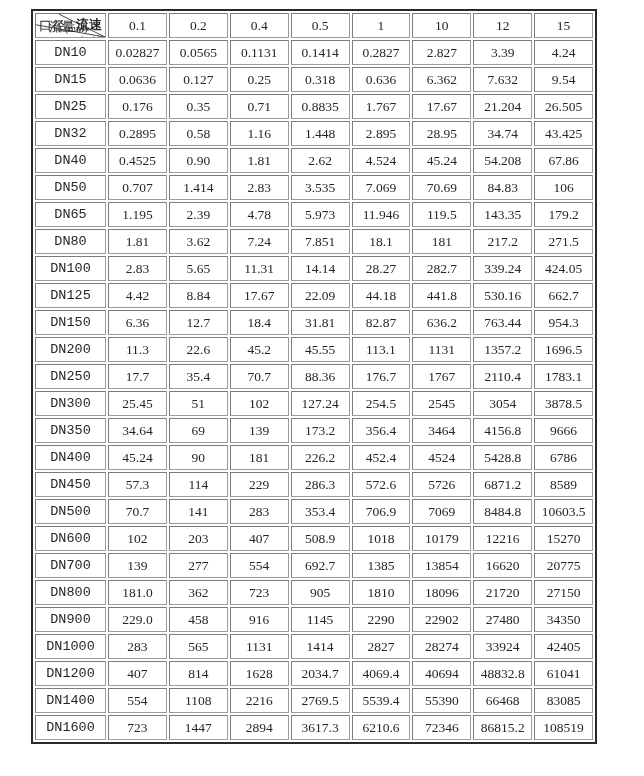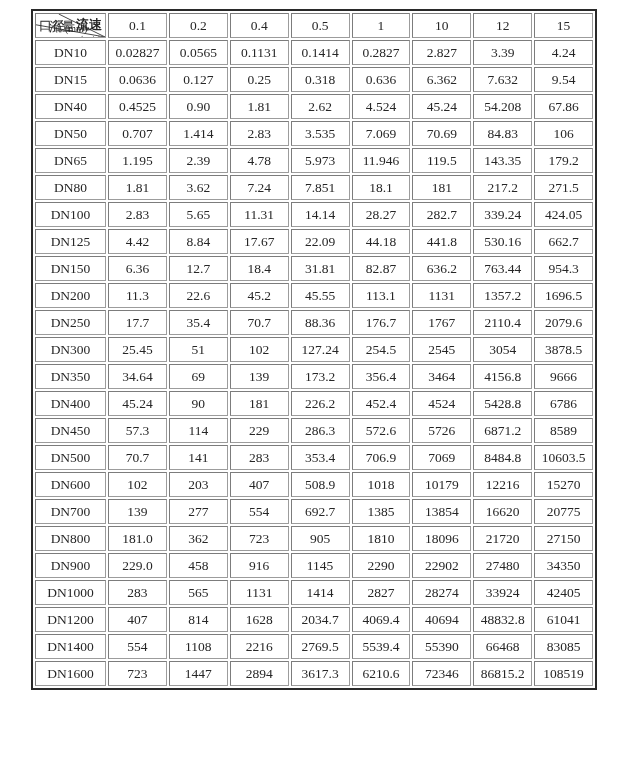--- a/index.html
+++ b/index.html
@@ -61,21 +61,21 @@
   .lbl-flow   { left: 13px; top: 6px; }
   .lbl-flowu  { left: 4px;  top: 23px; }
   .lbl-vel    { right: 3px; top: 4px; font-weight: bold; }
   .lbl-velu   { right: 4px; top: 21px; }
   .lbl-dia    { left: 3px;  bottom: 5px; }
   .lbl-dia .unit { position: relative; top: 2px; }
   td.vel-cell {
     height: 69px;
     font-size: 14px;
   }
-  td.row-label { font-size: 13.5px; }
+  td.row-label { font-size: 13.5px; font-family: Liberation Mono, monospace; }
 </style>
 </head>
 <body>
 
 <div class="table-wrap">
   <table class="flow-table">
     <colgroup>
       <col style="width:71px">
       <col>
         <col>
@@ -126,20 +126,42 @@
           <td>0.0636</td>
           <td>0.127</td>
           <td>0.25</td>
           <td>0.318</td>
           <td>0.636</td>
           <td>6.362</td>
           <td>7.632</td>
           <td>9.54</td>
         </tr>
         <tr>
+          <td class="row-label">DN25</td>
+          <td>0.176</td>
+          <td>0.35</td>
+          <td>0.71</td>
+          <td>0.8835</td>
+          <td>1.767</td>
+          <td>17.67</td>
+          <td>21.204</td>
+          <td>26.505</td>
+        </tr>
+        <tr>
+          <td class="row-label">DN32</td>
+          <td>0.2895</td>
+          <td>0.58</td>
+          <td>1.16</td>
+          <td>1.448</td>
+          <td>2.895</td>
+          <td>28.95</td>
+          <td>34.74</td>
+          <td>43.425</td>
+        </tr>
+        <tr>
           <td class="row-label">DN40</td>
           <td>0.4525</td>
           <td>0.90</td>
           <td>1.81</td>
           <td>2.62</td>
           <td>4.524</td>
           <td>45.24</td>
           <td>54.208</td>
           <td>67.86</td>
         </tr>
@@ -222,21 +244,21 @@
         </tr>
         <tr>
           <td class="row-label">DN250</td>
           <td>17.7</td>
           <td>35.4</td>
           <td>70.7</td>
           <td>88.36</td>
           <td>176.7</td>
           <td>1767</td>
           <td>2110.4</td>
-          <td>2079.6</td>
+          <td>1783.1</td>
         </tr>
         <tr>
           <td class="row-label">DN300</td>
           <td>25.45</td>
           <td>51</td>
           <td>102</td>
           <td>127.24</td>
           <td>254.5</td>
           <td>2545</td>
           <td>3054</td>

